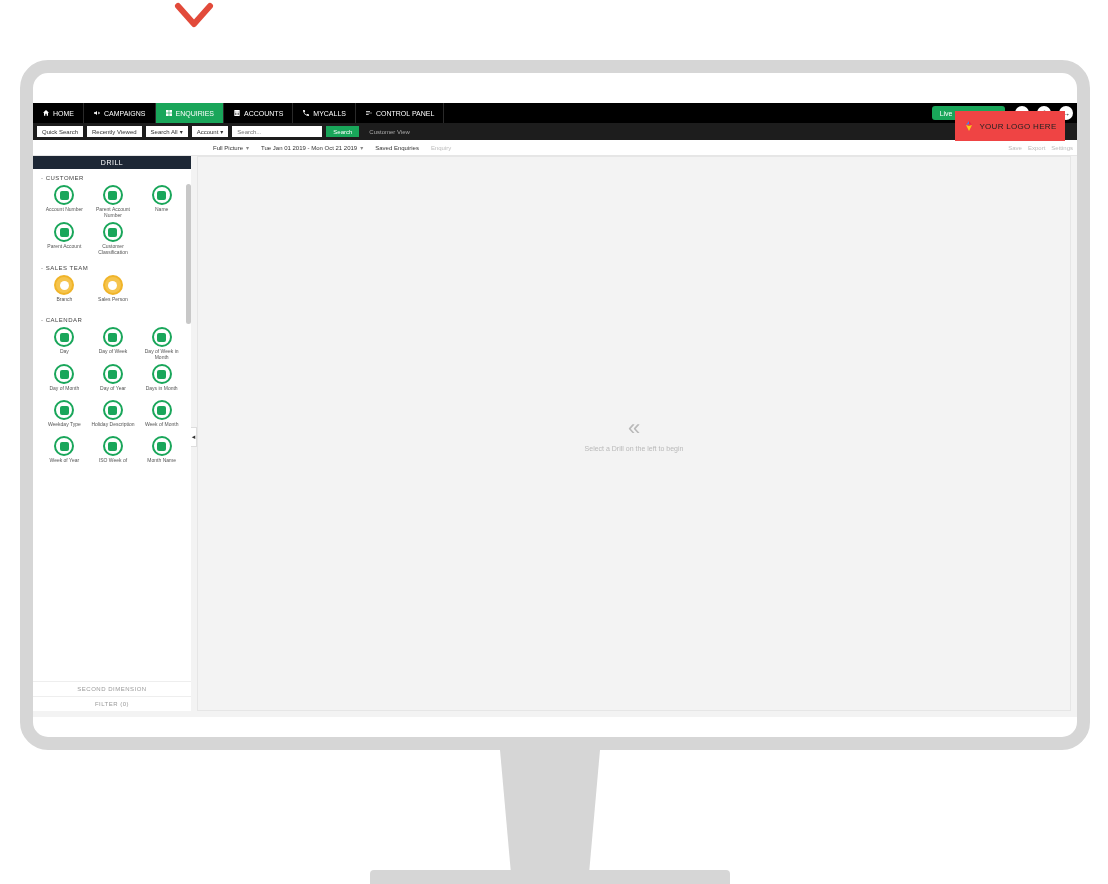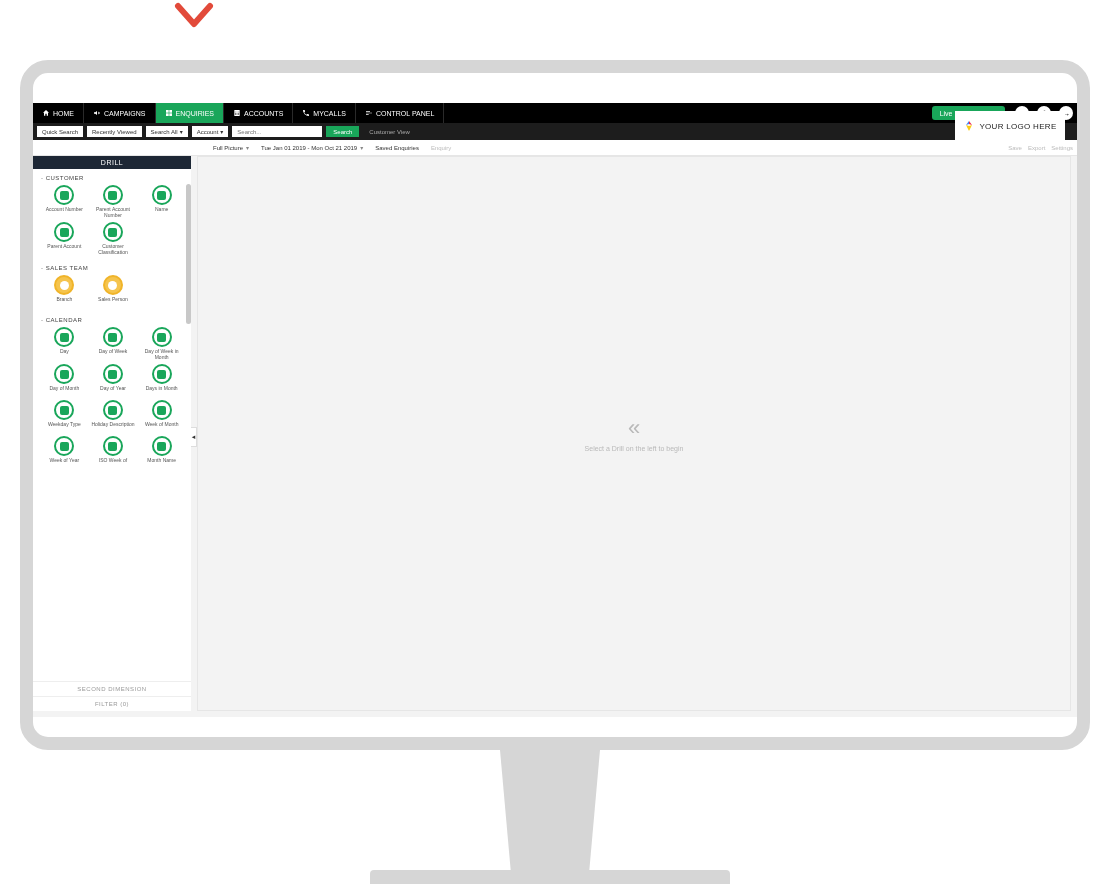--- a/index.html
+++ b/index.html
@@ -24,21 +24,21 @@
   .nav-spacer{flex:1}
   .live-help{background:#19a65a;border-radius:3px;padding:2px 8px;font-size:7px;margin:3px 6px;display:flex;align-items:center;gap:3px}
   .circ-btn{width:14px;height:14px;border-radius:50%;background:#fff;color:#000;display:flex;align-items:center;justify-content:center;margin:3px 4px;font-size:8px}
   .ic{width:8px;height:8px;display:inline-block}
   
   .subbar{height:17px;background:#1d1d1d;display:flex;align-items:center;gap:4px;padding:0 4px}
   .pill{background:#fff;color:#333;font-size:6px;border-radius:0;padding:1px 5px;white-space:nowrap;display:flex;align-items:center;gap:2px;height:11px}
   .pill input{border:none;outline:none;font-size:6px;background:transparent;width:100%}
   .search-btn{background:#19a65a;color:#fff;font-size:6px;padding:1px 7px;border:none;height:11px}
   .cv{color:#aaa;font-size:6px;margin-left:6px}
-  .logo-box{position:absolute;right:12px;top:8px;width:110px;height:30px;background:#ffffff;display:flex;align-items:center;justify-content:center;gap:4px}
+  .logo-box{position:absolute;right:12px;top:8px;width:110px;height:30px;background:#ef4444;display:flex;align-items:center;justify-content:center;gap:4px}
   .logo-text{font-size:8px;letter-spacing:.3px;color:#222}
   .logo-mark{width:12px;height:12px}
   
   .crumbs{height:16px;background:#fff;display:flex;align-items:center;font-size:6px;color:#333;padding:0 4px;border-bottom:1px solid #e6e6e6}
   .crumb{padding:0 6px;display:flex;align-items:center;gap:3px}
   .crumb .caret{font-size:6px;color:#888}
   .crumb.muted{color:#bbb}
   .crumbs-right{margin-left:auto;display:flex;gap:6px;color:#bbb}
   
   .body{position:absolute;top:53px;left:0;right:0;bottom:0;display:flex;gap:6px;padding:0 6px 6px 0}

